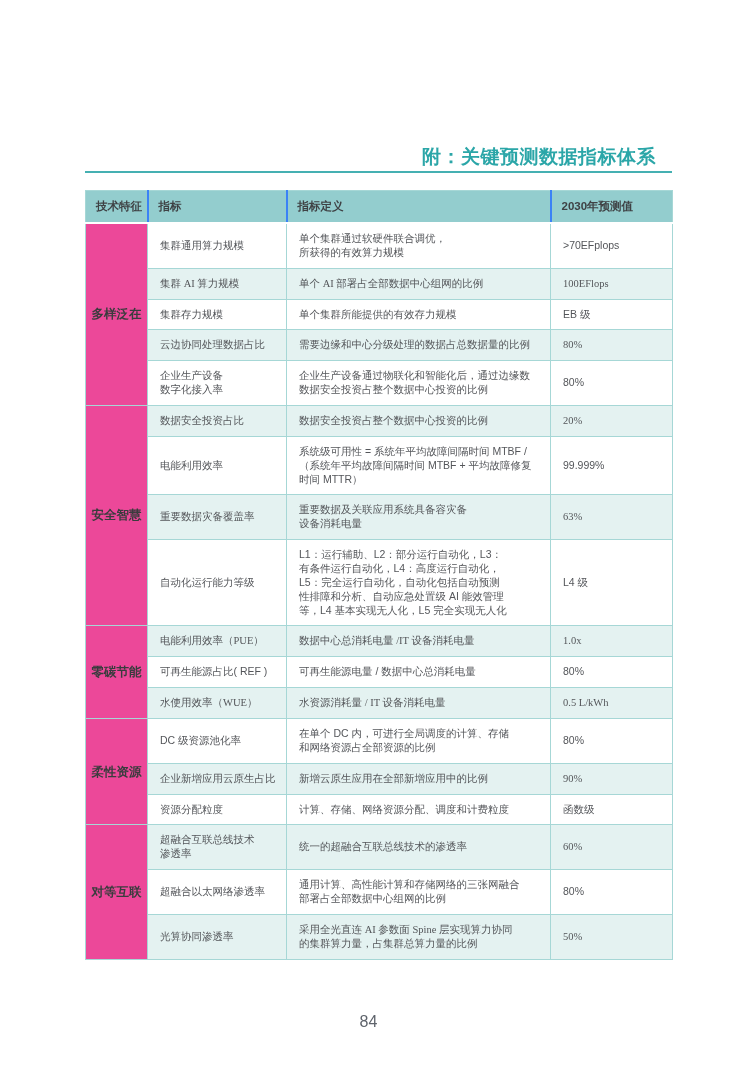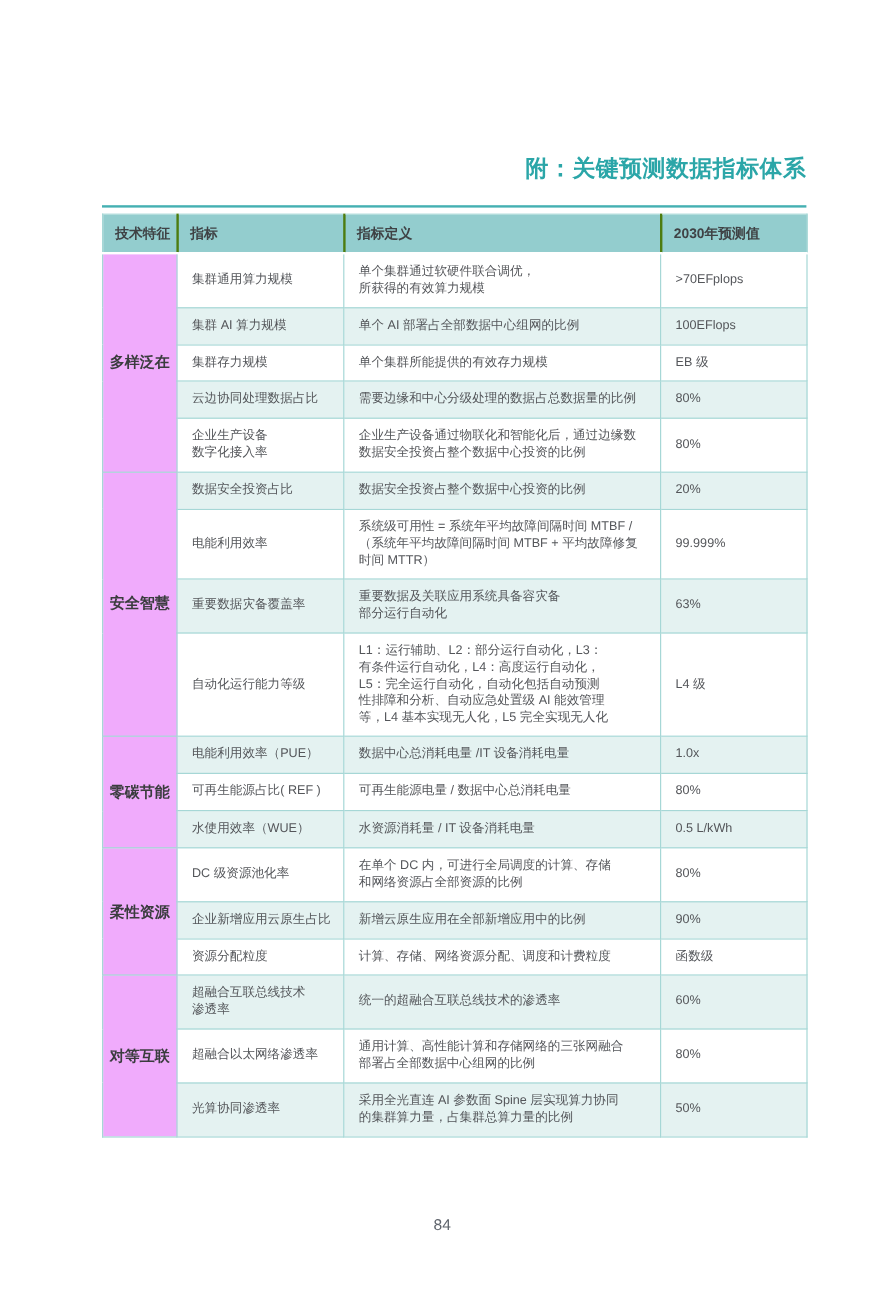--- a/index.html
+++ b/index.html
@@ -13,48 +13,48 @@
     width: 737px; height: 1077px;
     background: #ffffff;
     overflow: hidden;
   }
   .title-wrap {
     position: absolute;
     top: 128px; left: 85px; width: 587px;
     text-align: right;
   }
   .title {
-    margin: 0;
+    margin: 16px;
     font-size: 19px;
     font-weight: 700;
     color: var(--accent);
     letter-spacing: 0.5px;
   }
   .rule {
     position: absolute;
     top: 171px; left: 85px;
     width: 587px; height: 2px;
     background: var(--rule);
   }
   table.kpi-table {
     position: absolute;
-    top: 178px; left: 85px;
+    top: 190px; left: 85px;
     width: 587px;
     border-collapse: collapse;
     table-layout: fixed;
     border: 1px solid var(--border);
   }
   thead th {
     background: var(--header-bg);
     color: var(--header-text);
     font-size: 11.5px;
     font-weight: 700;
     text-align: left;
     padding: 8px 4px 8px 10px;
-    border-left: 2px solid #4d7c0f;
+    border-left: 2px solid #3b82f6;
     border-bottom: 2px solid #ffffff;
     white-space: nowrap;
   }
   thead th:first-child { border-left: none; }
   tbody td {
     border: 1px solid var(--border);
     font-size: 10.5px;
     line-height: 1.32;
     color: var(--body-text);
     vertical-align: middle;
@@ -62,29 +62,29 @@
     white-space: pre-line;
     background: #ffffff;
   }
   tbody td.group-cell {
     font-size: 12.5px;
     font-weight: 700;
     color: var(--group-text);
     text-align: center;
     padding: 8px 2px;
     white-space: nowrap;
-    background: #f0abfc;
+    background: #ec4899;
     margin-left: 40px;
   }
-  tbody tr.striped td:not(.group-cell) { background: var(--stripe); }
+  tbody tr.striped td:not(.group-cell) { background: var(--stripe); font-family: Liberation Serif, serif; }
   .page-number {
     position: absolute;
     top: 1013px; left: 0; width: 737px;
     text-align: center;
-    font-size: 13px;
+    font-size: 16px;
     color: var(--page-number-color);
   }
 </style>
 </head>
 <body>
 
 <div class="page">
 
   <div class="title-wrap">
     <h1 class="title">附：关键预测数据指标体系</h1>
@@ -146,21 +146,21 @@
         <tr>
           <td>电能利用效率</td>
           <td>系统级可用性 = 系统年平均故障间隔时间 MTBF /
 （系统年平均故障间隔时间 MTBF + 平均故障修复
 时间 MTTR）</td>
           <td>99.999%</td>
         </tr>
         <tr class="striped">
           <td>重要数据灾备覆盖率</td>
           <td>重要数据及关联应用系统具备容灾备
-部分运行自动化</td>
+设备消耗电量</td>
           <td>63%</td>
         </tr>
         <tr>
           <td>自动化运行能力等级</td>
           <td>L1：运行辅助、L2：部分运行自动化，L3：
 有条件运行自动化，L4：高度运行自动化，
 L5：完全运行自动化，自动化包括自动预测
 性排障和分析、自动应急处置级 AI 能效管理
 等，L4 基本实现无人化，L5 完全实现无人化</td>
           <td>L4 级</td>

